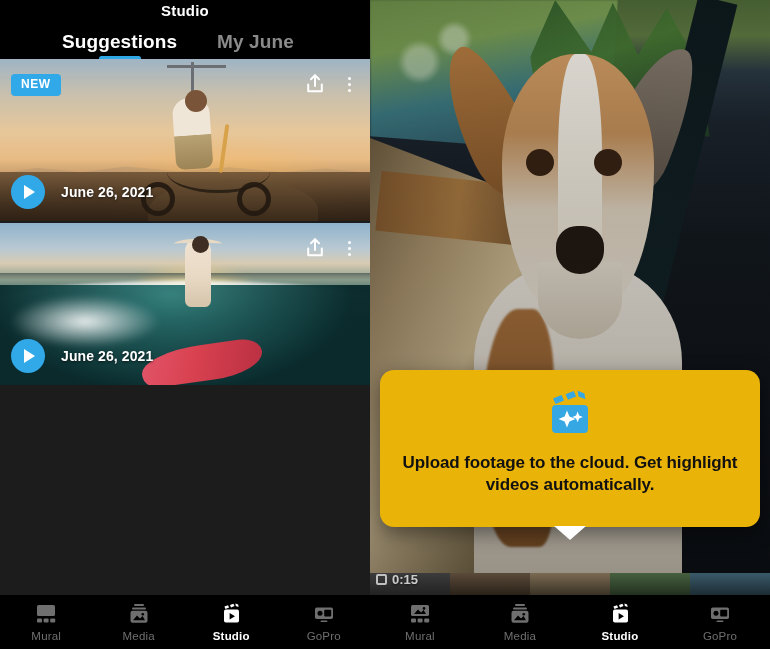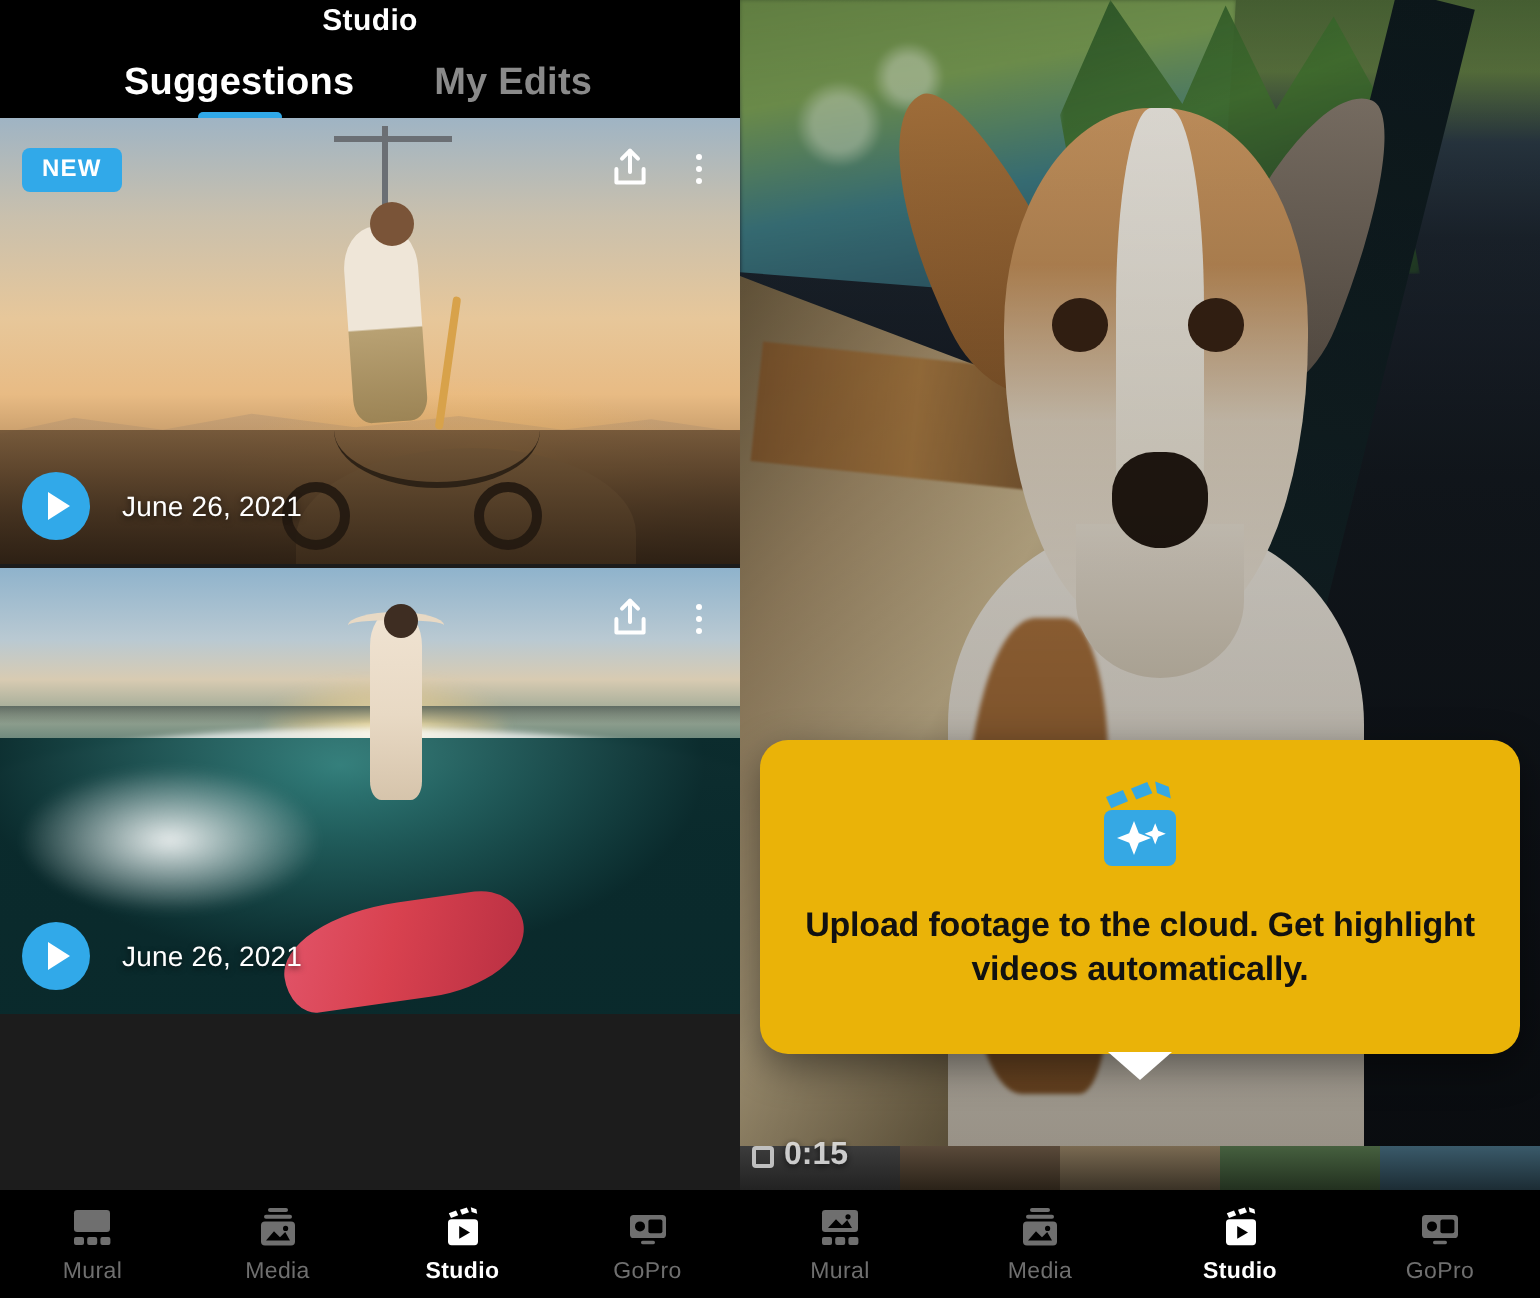--- a/index.html
+++ b/index.html
@@ -60,21 +60,21 @@
     width:42px; height:5px;
     border-radius:3px;
     background:#30a8e8;
   }
 
   
   .cards { flex:1 1 auto; background:#1c1c1c; overflow:hidden; }
   .card {
     position:relative;
     width:370px;
-    height:223px;
+    height:162px;
     overflow:hidden;
   }
   .card + .card { margin-top:2px; }
 
   .card-art { position:absolute; inset:0; overflow:hidden; }
 
   
   .art-moto {
     background:
       radial-gradient(ellipse 180px 90px at 62% 86%, rgba(255,190,90,0.55) 0%, rgba(255,190,90,0) 70%),
@@ -233,21 +233,21 @@
     flex:0 0 auto;
   }
   .play-btn .tri {
     width:0; height:0;
     border-left:11px solid #fff;
     border-top:7px solid transparent;
     border-bottom:7px solid transparent;
     margin-left:3px;
   }
   .card-date {
-    color:#fff; font-size:14px; font-weight:normal;
+    color:#fff; font-size:14px; font-weight:bold;
     text-shadow:0 1px 3px rgba(0,0,0,.65);
     letter-spacing:0.1px;
   }
   .cards-filler { background:#1c1c1c; height:100%; }
 
   
   .bottom-nav {
     flex:0 0 auto;
     height:54px;
     background:#000;
@@ -358,21 +358,21 @@
   }
   .dog-muzzle {
     position:absolute; left:42%; top:44%; width:21%; height:13%;
     background:linear-gradient(180deg,#efe7d9,#ddd2bf);
     border-radius:0 0 50% 50%;
   }
 
   .clip-duration {
     position:absolute; left:6px; bottom:8px;
     display:flex; align-items:center; gap:5px;
-    color:#e6e6e6; font-size:16px; font-weight:bold;
+    color:#e6e6e6; font-size:13px; font-weight:bold;
     text-shadow:0 1px 3px rgba(0,0,0,.8);
     opacity:.85;
   }
   .clip-duration .sq {
     width:11px; height:11px; border:2px solid #d8d8d8; border-radius:2px;
   }
   .strip {
     position:absolute; left:0; right:0; bottom:0; height:22px;
     display:flex;
   }
@@ -422,21 +422,21 @@
 
     <div class="header">
       <div class="header-title">Studio</div>
 
       <div class="tabs">
         <div class="tab active">
           <span>Suggestions</span>
           <span class="tab-underline"></span>
         </div>
         <div class="tab">
-          <span>My Edits</span>
+          <span>My June</span>
         </div>
       </div>
     </div>
 
     <div class="cards">
 
       <div class="card">
         <div class="card-art">
           <div class="art-moto">
             <div class="moto-hills"></div>

